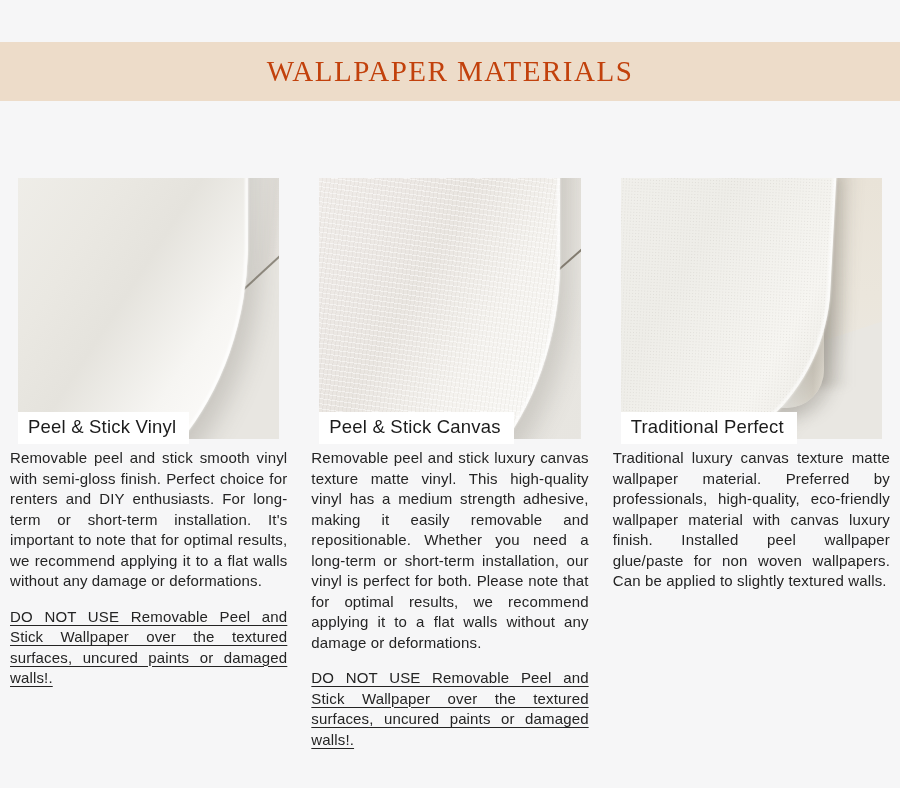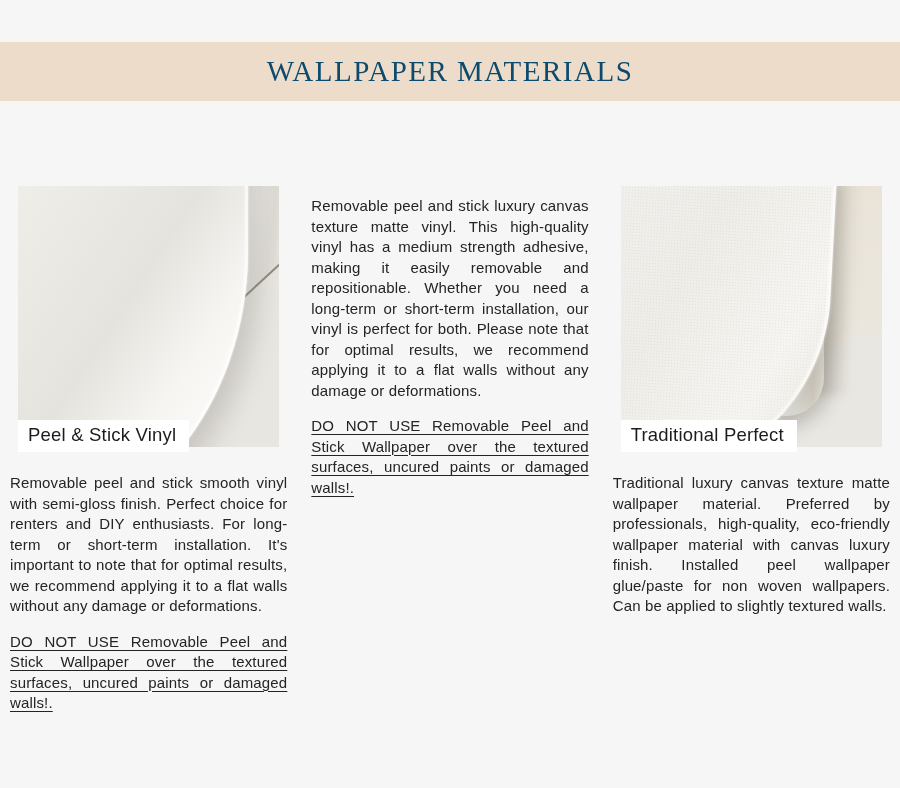--- a/index.html
+++ b/index.html
@@ -22,38 +22,38 @@
     background: #eddcc9;
     display: flex;
     align-items: center;
     justify-content: center;
   }
   .band h1 {
     font-family: "Liberation Serif", serif;
     font-weight: 500;
     font-size: 29px;
     letter-spacing: 1.5px;
-    color: #0c4a6e;
+    color: #c2410c;
   }
 
   
   .columns {
     position: absolute;
     top: 170px; left: 10px; right: 10px;
     display: grid;
     grid-template-columns: repeat(3, 1fr);
     column-gap: 24px;
   }
   .card { position: relative; }
 
   .photo {
     position: relative;
     width: calc(100% - 16px);
     height: 261px;
-    margin: 16px auto;
+    margin: 8px auto;
     text-decoration: underline;
   }
   .photo-inner {
     position: absolute;
     inset: 0;
     overflow: hidden;
   }
   .layer { position: absolute; }
 
   
@@ -152,21 +152,21 @@
     left: 0; bottom: -5px;
     background: #ffffff;
     padding: 4px 13px 6px 10px;
     font-size: 18.5px;
     letter-spacing: 0.2px;
     color: #1c1c1c;
     white-space: nowrap;
     z-index: 2;
   }
   .desc, .warn {
-    margin-top: 26px;
+    margin-top: 9px;
     font-size: 15px;
     line-height: 20.5px;
     letter-spacing: 0.15px;
     color: #242424;
     text-align: justify;
   }
   .warn {
     margin-top: 15px;
     text-decoration: underline;
     text-decoration-thickness: 1px;
@@ -206,20 +206,32 @@
         </div>
         <div class="label">
           <span>Peel &amp; Stick Vinyl</span>
         </div>
       </div>
       <p class="desc">Removable peel and stick smooth vinyl with semi-gloss finish. Perfect choice for renters and DIY enthusiasts. For long-term or short-term installation. It's important to note that for optimal results, we recommend applying it to a flat walls without any damage or deformations.</p>
       <p class="warn">DO NOT USE Removable Peel and Stick Wallpaper over the textured surfaces, uncured paints or damaged walls!.</p>
     </section>
 
     <section class="card">
+      <div class="photo">
+        <div class="photo-inner">
+          <div class="layer p2-bg"></div>
+          <div class="layer p2-crease"></div>
+          <div class="layer p2-floor"></div>
+          <div class="layer p2-edge"></div>
+          <div class="layer p2-sheet"></div>
+        </div>
+        <div class="label">
+          <span>Peel &amp; Stick Canvas</span>
+        </div>
+      </div>
       <p class="desc">Removable peel and stick luxury canvas texture matte vinyl. This high-quality vinyl has a medium strength adhesive, making it easily removable and repositionable. Whether you need a long-term or short-term installation, our vinyl is perfect for both. Please note that for optimal results, we recommend applying it to a flat walls without any damage or deformations.</p>
       <p class="warn">DO NOT USE Removable Peel and Stick Wallpaper over the textured surfaces, uncured paints or damaged walls!.</p>
     </section>
 
     <section class="card">
       <div class="photo">
         <div class="photo-inner">
           <div class="layer p3-bg"></div>
           <div class="layer p3-floor"></div>
           <div class="layer p3-rollshadow"></div>

